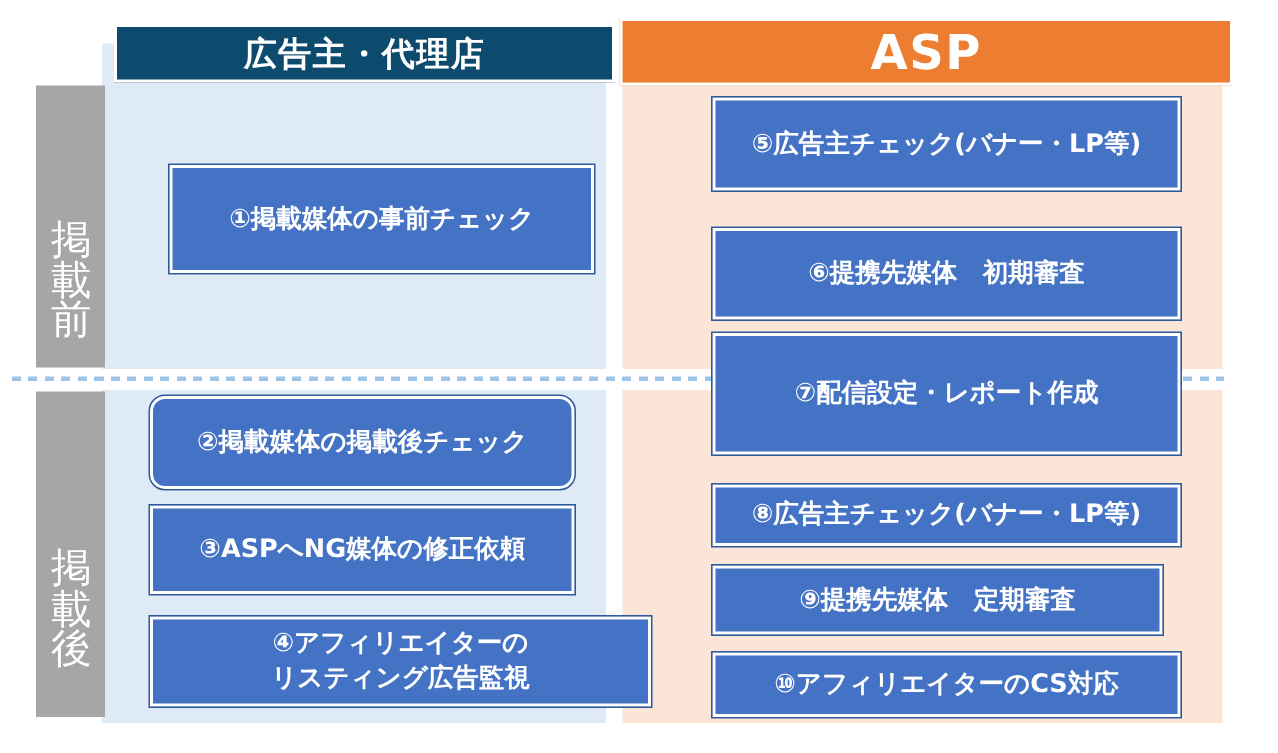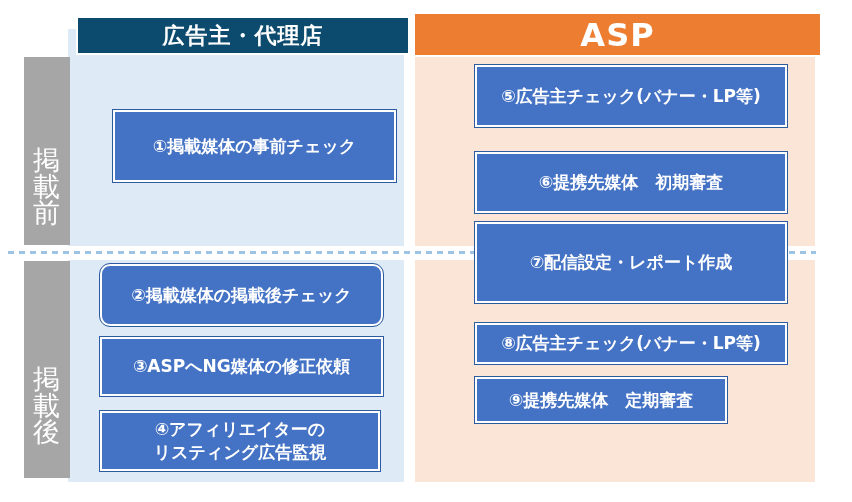--- a/index.html
+++ b/index.html
@@ -99,22 +99,23 @@
   <div class="abs phase-bar" style="left:24px; top:261px; width:46px; height:217px;">
     <span class="phase-label">掲載後</span>
   </div>
 
   <div class="abs col-header blue" style="left:76px; top:16px; width:334px; height:39px;">広告主・代理店</div>
   <div class="abs col-header orange" style="left:413px; top:12px; width:409px; height:45px;">ASP</div>
 
   <div class="abs proc-box" style="left:113px; top:110px; width:283px; height:72px;">①掲載媒体の事前チェック</div>
   <div class="abs proc-box" style="left:100px; top:264px; width:283px; height:62px;border-radius:10px;">②掲載媒体の掲載後チェック</div>
   <div class="abs proc-box" style="left:100px; top:337px; width:283px; height:59px;">③ASPへNG媒体の修正依頼</div>
-  <div class="abs proc-box" style="left:100px; top:411px; width:280px; height:60px;">④アフィリエイターの
+  <div class="abs proc-box" style="left:100px; top:411px; width:334px; height:60px;">④アフィリエイターの
 リスティング広告監視</div>
 
   <div class="abs proc-box" style="left:475px; top:65px; width:312px; height:62px;">⑤広告主チェック(バナー・LP等)</div>
   <div class="abs proc-box" style="left:475px; top:140px; width:312px; height:61px;margin-top:12px;">⑥提携先媒体　初期審査</div>
   <div class="abs proc-box" style="left:475px; top:323px; width:312px; height:41px;">⑧広告主チェック(バナー・LP等)</div>
   <div class="abs proc-box" style="left:475px; top:222px; width:312px; height:81px;">⑦配信設定・レポート作成</div>
-  <div class="abs proc-box" style="left:475px; top:377px; width:252px; height:46px;">⑨提携先媒体　定期審査</div>
+  <div class="abs proc-box" style="left:475px; top:377px; width:300px; height:46px;">⑨提携先媒体　定期審査</div>
+  <div class="abs proc-box" style="left:475px; top:435px; width:312px; height:43px;">⑩アフィリエイターのCS対応</div>
 
 </div>
 
 </body></html>

